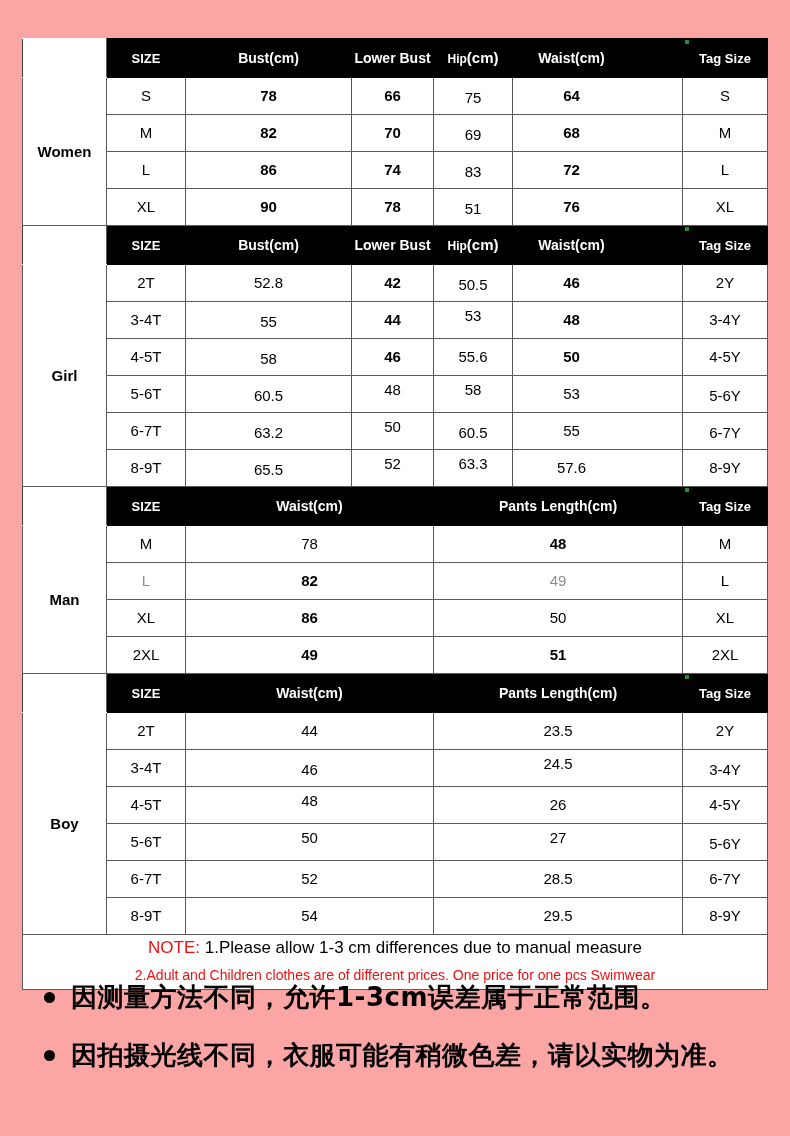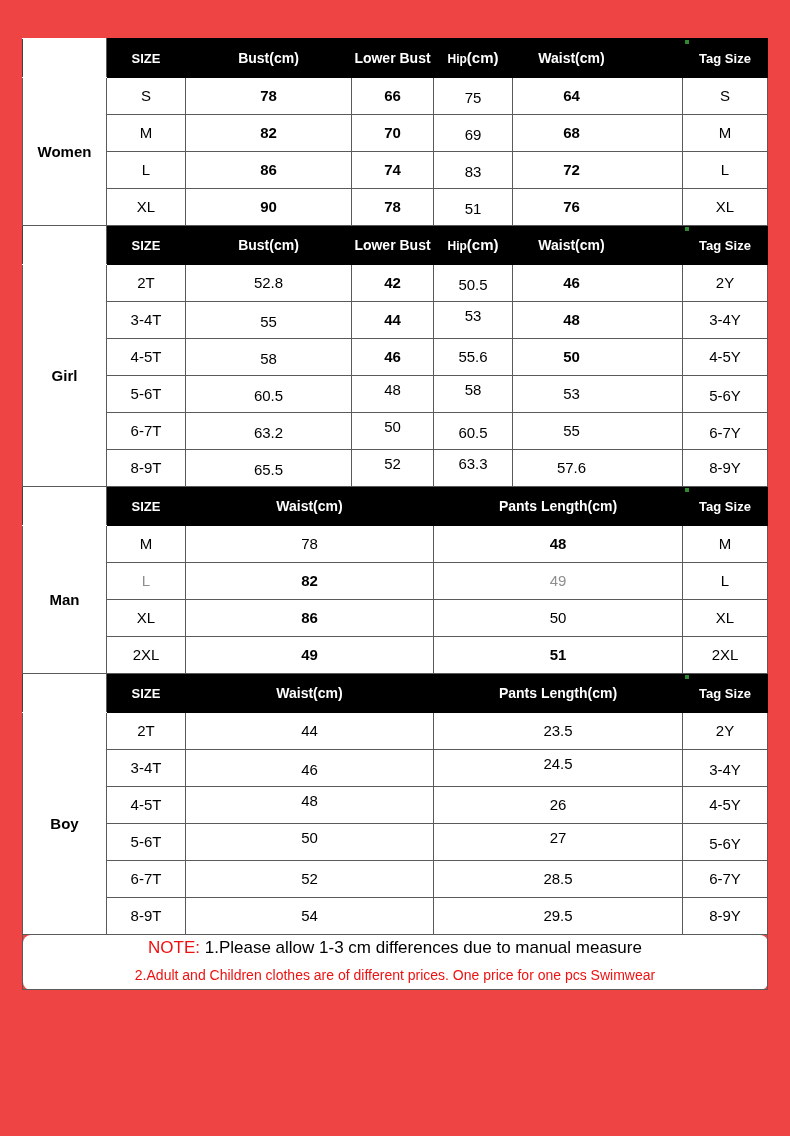--- a/index.html
+++ b/index.html
@@ -12,21 +12,21 @@
     height: 1136px;
     font-family: "Liberation Sans", "DejaVu Sans", sans-serif;
     color: #000000;
     overflow: hidden;
   }
 
   #page {
     position: relative;
     width: 790px;
     height: 1136px;
-    background: #ef4444;
+    background: #fca5a5;
   }
 
   
   .chart-wrap {
     position: absolute;
     left: 22px;
     top: 38px;
     width: 745px;
   }
 
@@ -103,21 +103,20 @@
   .nudge-left { position: relative; left: -26px; display: inline-block; }
   .faded { color: #8e8e8e; }
 
   
   td.note-cell {
     text-align: center;
     padding: 2px 0 0 0;
     background: #ffffff;
     border-left: 1px solid #404040;
     border-right: 1px solid #404040;
-    border-radius: 8px;
   }
   .note-line1 {
     font-size: 17px;
     white-space: nowrap;
     height: 26px;
     line-height: 26px;
   }
   .note-line2 {
     font-size: 14px;
     white-space: nowrap;
@@ -361,14 +360,24 @@
       <tr>
         <td class="note-cell" colspan="7">
           <div class="note-line1"><span class="note-red">NOTE:</span><span class="note-black"> 1.Please allow 1-3 cm differences due to manual measure</span></div>
           <div class="note-line2 note-red">2.Adult and Children clothes are of different prices. One price for one pcs Swimwear</div>
         </td>
       </tr>
     </tbody>
       </table>
   </div>
 
+  <div class="bullets">
+    <div class="bullet-row">
+      <span class="bullet-dot"></span>
+      <span class="bullet-text">因测量方法不同，允许1-3cm误差属于正常范围。</span>
+    </div>
+    <div class="bullet-row">
+      <span class="bullet-dot"></span>
+      <span class="bullet-text">因拍摄光线不同，衣服可能有稍微色差，请以实物为准。</span>
+    </div>
+  </div>
 
 </div>
 
 </body></html>

